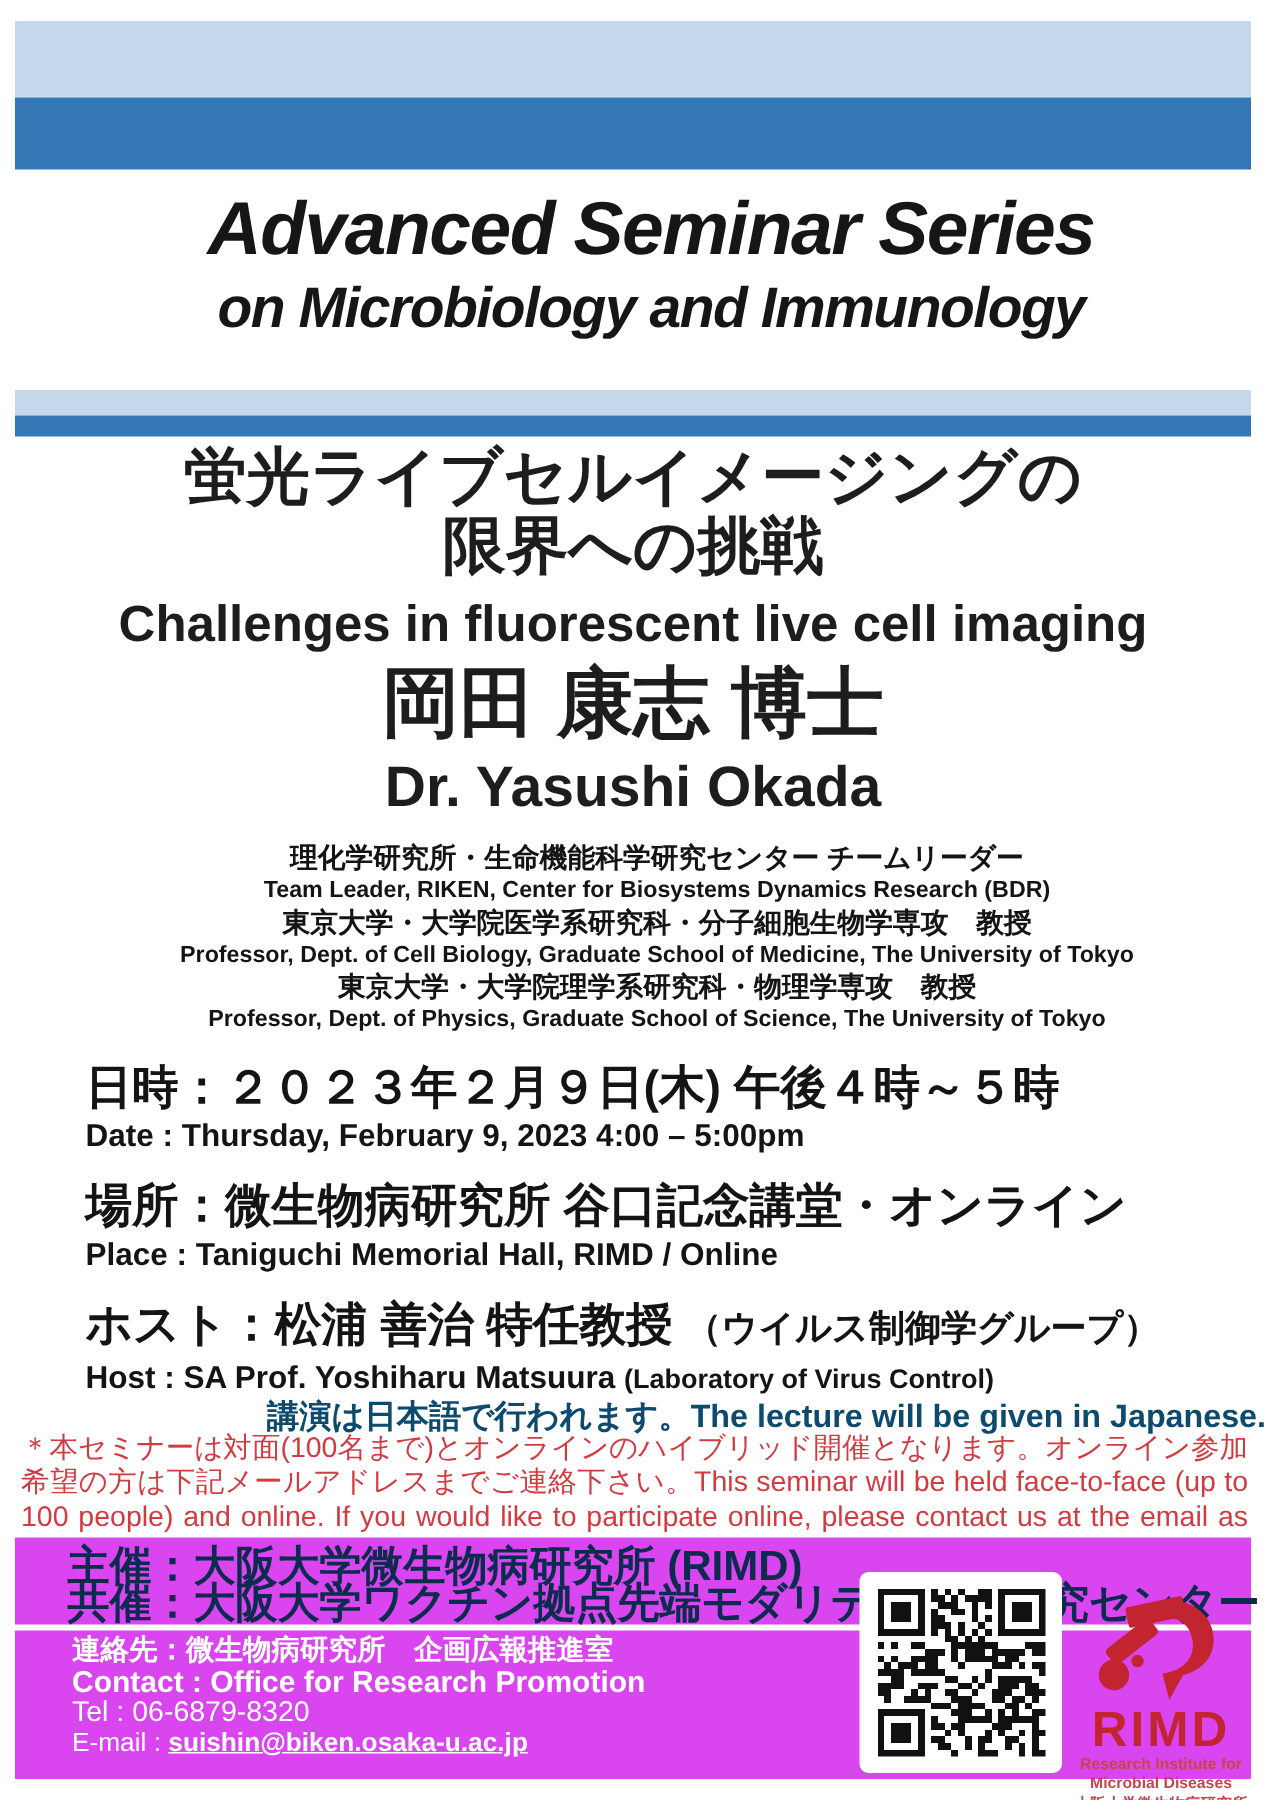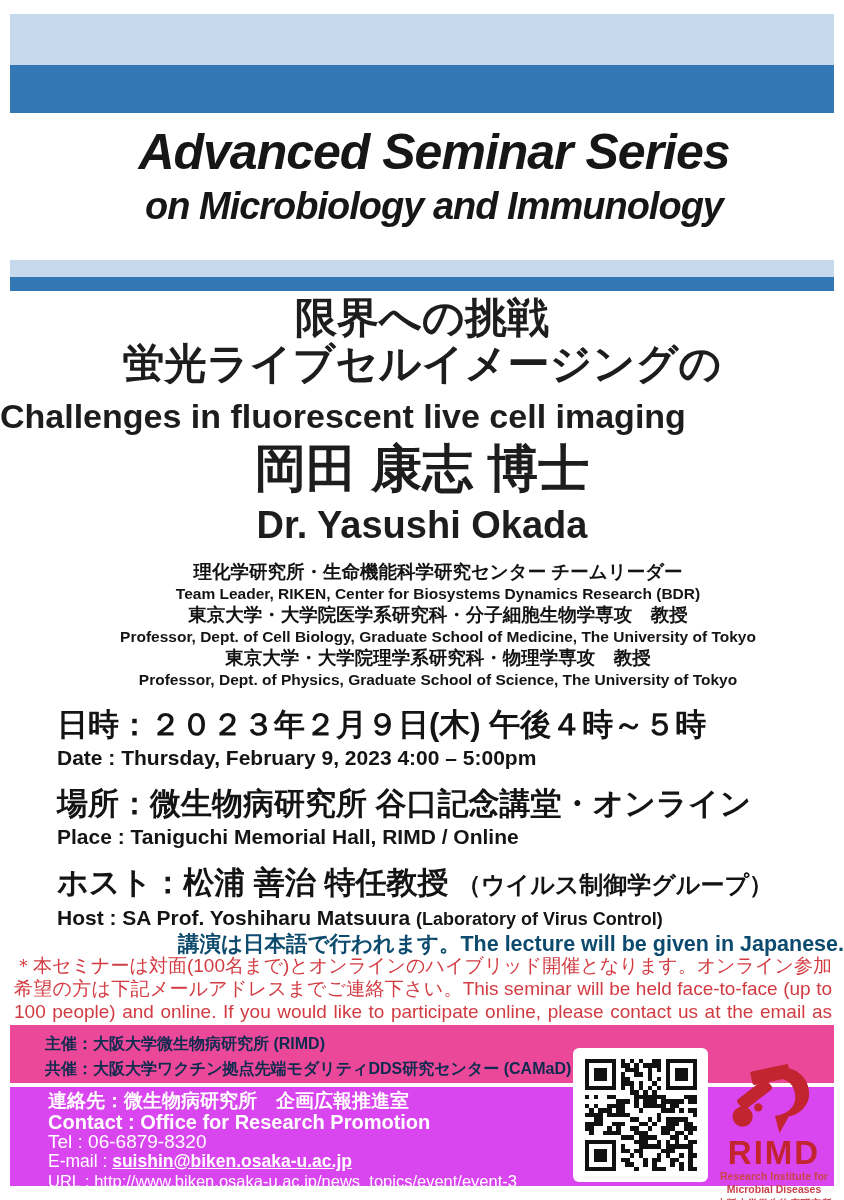--- a/index.html
+++ b/index.html
@@ -17,21 +17,21 @@
   .s-mid-light  { top:260px; height:17px; background:#c5d8ec; }
   .s-mid-blue   { top:277px; height:14px; background:#3377b5; }
 
   .series { position:absolute; top:123px; left:12px; width:100%; text-align:center;
             font-style:italic; font-weight:bold; color:#161616; }
   .series-l1 { font-size:50px; line-height:59px; letter-spacing:-1px; }
   .series-l2 { font-size:38px; line-height:49px; letter-spacing:-1px; }
 
   .jp-title { position:absolute; top:295px; left:0; width:100%; text-align:center;
               font-weight:bold; font-size:42px; line-height:46px; color:#1d1d1d; }
-  .en-title { position:absolute; top:397px; left:0; width:100%; text-align:left;
+  .en-title { position:absolute; top:397px; left:0; width:100%; text-align:center;
               font-weight:bold; font-size:34px; line-height:38px; color:#1d1d1d; }
   .speaker-ja { position:absolute; top:439px; left:0; width:100%; text-align:center;
                 font-weight:bold; font-size:51px; line-height:60px; color:#1d1d1d; }
   .speaker-en { position:absolute; top:503px; left:0; width:100%; text-align:center;
                 font-weight:bold; font-size:38px; line-height:44px; color:#1d1d1d; }
 
   .affil { position:absolute; top:561px; left:16px; width:100%; text-align:center; color:#141414; }
   .affil-ja { font-size:18.5px; font-weight:bold; line-height:21.5px; }
   .affil-en { font-size:15.5px; font-weight:bold; line-height:21.5px; }
 
@@ -41,22 +41,22 @@
   .d-en { font-size:21px; font-weight:bold; line-height:28px; white-space:nowrap; }
   .paren-ja { font-size:24px; }
   .paren-en { font-size:18px; }
 
   .lang-note { position:absolute; top:929px; left:0; width:100%; text-align:right;
                font-size:21.5px; font-weight:bold; color:#0c4a6e; }
   .hybrid { position:absolute; top:954px; left:14px; width:818px;
             color:#d23b41; font-size:19px; line-height:23px; text-align:justify; }
 
   .f-light { position:absolute; left:10px; right:10px; top:1025px; height:58px;
-             background:#ec4899; color:#0d2b4e; padding:6px 0 0 35px;
-             font-weight:bold; font-size:16px; line-height:25px; white-space:nowrap; }
+             background:#d946ef; color:#0d2b4e; padding:6px 0 0 35px;
+             font-weight:bold; font-size:28px; line-height:25px; white-space:nowrap; }
   .f-blue  { position:absolute; left:10px; right:10px; top:1087px; height:99px;
              background:#d946ef; color:#ffffff; padding:4px 0 0 38px; white-space:nowrap; }
   .fb-contact-ja { font-size:19px;  font-weight:bold; line-height:20px; }
   .fb-contact-en { font-size:20px;  font-weight:bold; line-height:22px; }
   .fb-tel  { font-size:19px; line-height:18px; }
   .fb-mail { font-size:17.5px; line-height:21px; }
   .fb-url  { font-size:16.5px; line-height:18px; }
   .email-link { font-weight:bold; text-decoration:underline; color:#fff; cursor:pointer; }
   .url-text { color:#fff; }
 
@@ -81,22 +81,22 @@
 
   <div class="series">
     <div class="series-l1">Advanced Seminar Series</div>
     <div class="series-l2">on Microbiology and Immunology</div>
   </div>
 
   <div class="stripe s-mid-light"></div>
   <div class="stripe s-mid-blue"></div>
 
   <div class="jp-title">
+    <div>蛍光ライブセルイメージングの</div>
     <div>限界への挑戦</div>
-    <div>蛍光ライブセルイメージングの</div>
   </div>
   <div class="en-title">Challenges in fluorescent live cell imaging</div>
 
   <div class="speaker-ja">岡田 康志 博士</div>
   <div class="speaker-en">Dr. Yasushi Okada</div>
 
   <div class="affil">
     <div class="affil-ja">理化学研究所・生命機能科学研究センター チームリーダー</div>
     <div class="affil-en">Team Leader, RIKEN, Center for Biosystems Dynamics Research (BDR)</div>
     <div class="affil-ja">東京大学・大学院医学系研究科・分子細胞生物学専攻　教授</div>
@@ -126,21 +126,20 @@
   <div class="f-light">
     <div>主催：大阪大学微生物病研究所 (RIMD)</div>
     <div>共催：大阪大学ワクチン拠点先端モダリティDDS研究センター (CAMaD)</div>
   </div>
 
   <div class="f-blue">
     <div class="fb-contact-ja">連絡先：微生物病研究所　企画広報推進室</div>
     <div class="fb-contact-en">Contact : Office for Research Promotion</div>
     <div class="fb-tel">Tel : 06-6879-8320</div>
     <div class="fb-mail"><span>E-mail : </span><span class="email-link">suishin@biken.osaka-u.ac.jp</span></div>
-    <div class="fb-url"><span>URL : </span><span class="url-text">http://www.biken.osaka-u.ac.jp/news_topics/event/event-3</span></div>
   </div>
 
   <div class="qr-box">
     <svg id="qr-svg" width="112" height="112" viewBox="0 0 25 25" shape-rendering="crispEdges">
         <g fill="#111">
           <rect x="0" y="0" width="1" height="1"></rect>
           <rect x="1" y="0" width="1" height="1"></rect>
           <rect x="2" y="0" width="1" height="1"></rect>
           <rect x="3" y="0" width="1" height="1"></rect>
           <rect x="4" y="0" width="1" height="1"></rect>

